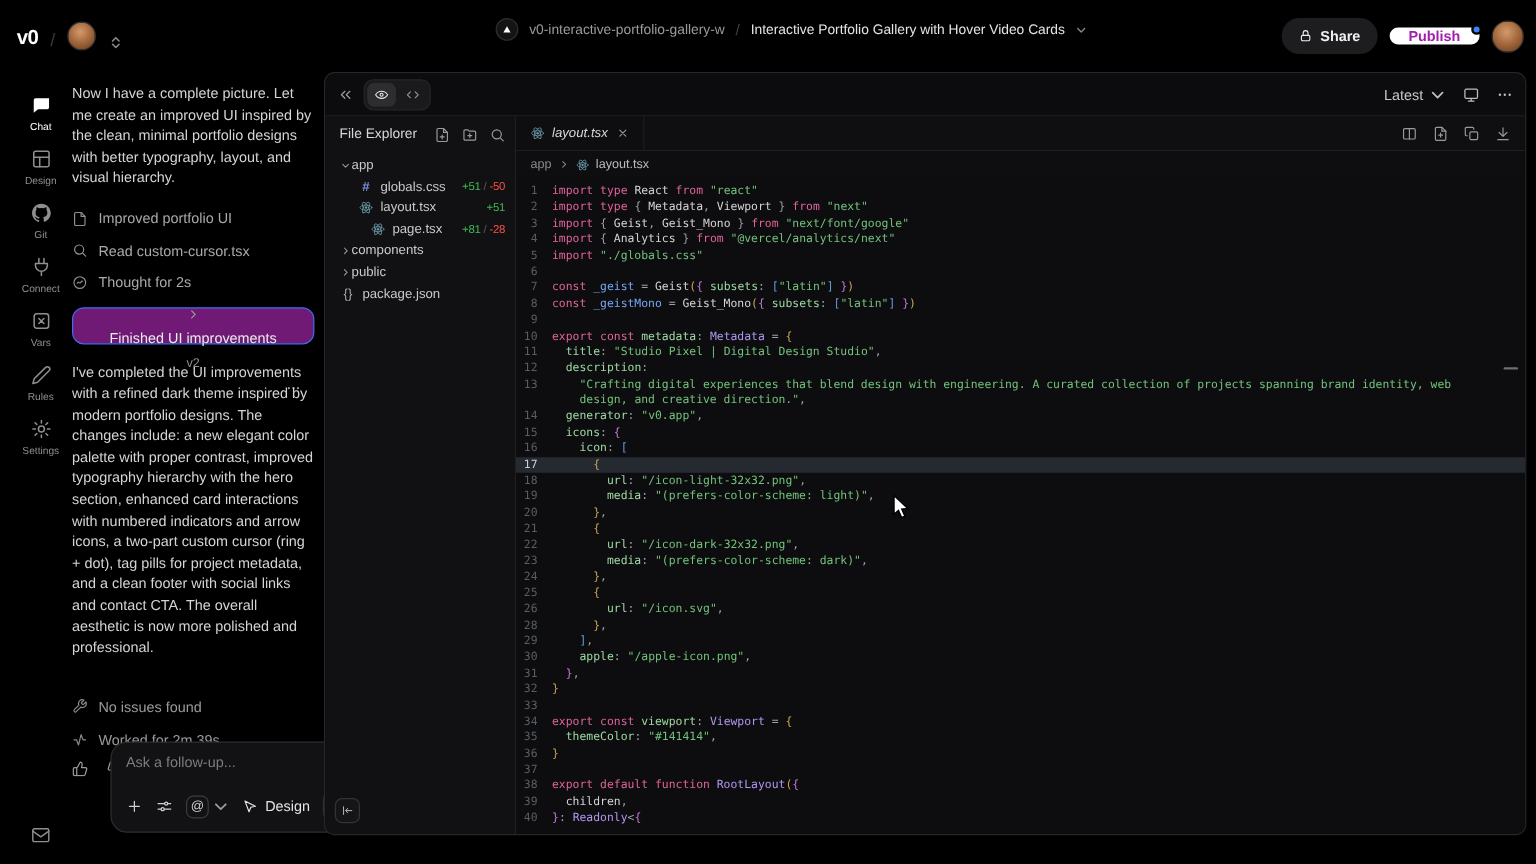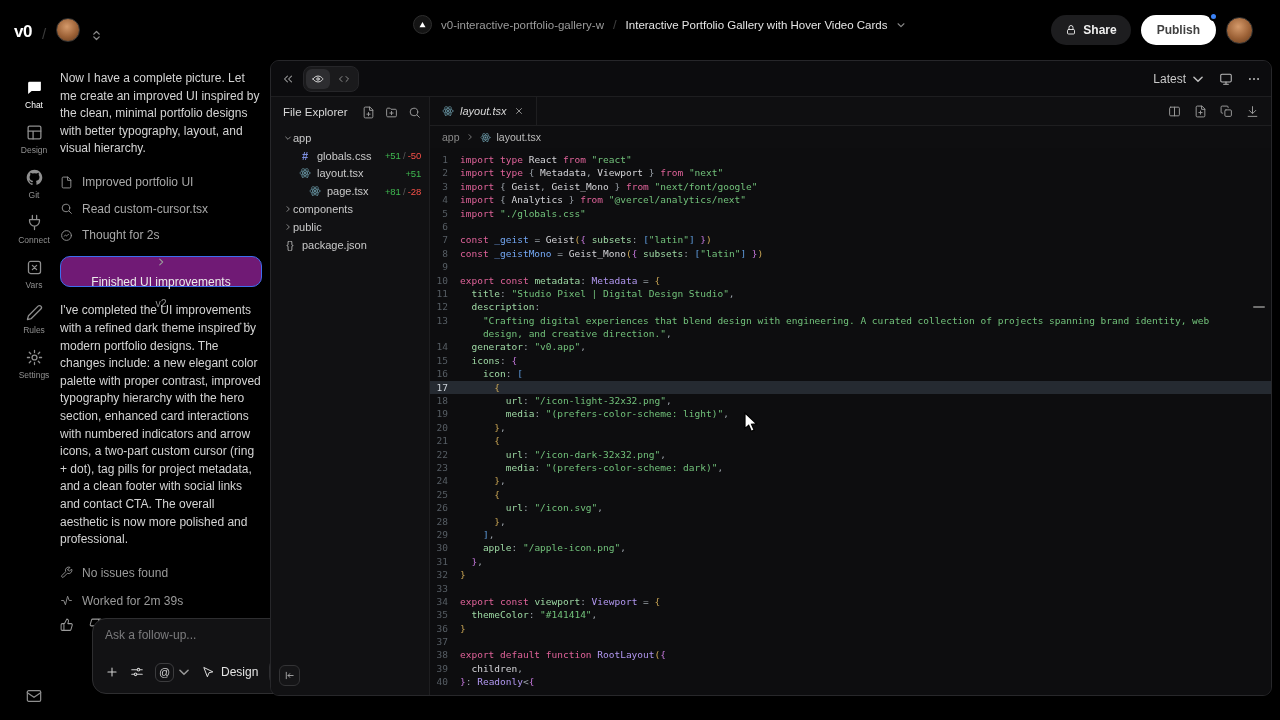--- a/index.html
+++ b/index.html
@@ -16,24 +16,24 @@
   .logo{font-weight:bold;font-size:17px;color:#fff;letter-spacing:-0.5px;}
   .slash{color:#3a3a3a;font-size:15px;}
   .avatar{width:24px;height:24px;border-radius:50%;background:radial-gradient(circle at 45% 35%, #d59a6b 0%, #9c6136 55%, #5f3a1e 100%);border:1px solid #333;}
   .caret-updown{color:#8a8a8a;font-size:13px;}
   .tb-center{position:absolute;left:413px;top:0;height:49px;display:flex;align-items:center;gap:9px;font-size:11.5px;}
   .vercel-badge{width:19px;height:19px;border-radius:50%;background:#141414;border:1px solid #2e2e2e;display:flex;align-items:center;justify-content:center;color:#fff;font-size:10px;}
   .bc-project{color:#9b9b9b;}
   .bc-sep{color:#3f3f3f;font-size:13px;}
   .bc-chat{color:#e4e4e4;}
   .bc-chevron{color:#8a8a8a;font-size:10px;}
-  .tb-right{margin-left:auto;display:flex;align-items:center;gap:10px;padding-right:27px;}
+  .tb-right{margin-left:auto;display:flex;align-items:center;gap:10px;padding-right:10px;}
   .btn-share{display:flex;align-items:center;gap:6px;background:#1d1d1f;color:#f0f0f0;border:none;
              border-radius:999px;height:30px;padding:0 14px;font-size:12px;font-weight:600;font-family:inherit;}
-  .btn-publish{position:relative;background:#fff;color:#404040;border:none;border-radius:999px;height:30px;
+  .btn-publish{position:relative;background:#fff;color:#a21caf;border:none;border-radius:999px;height:14px;
                padding:0 16px;font-size:12px;font-weight:600;font-family:inherit;}
   .publish-dot{position:absolute;top:-3px;right:-2px;width:9px;height:9px;border-radius:50%;background:#3b82f6;border:2px solid #000;}
   .avatar.lg{width:27px;height:27px;}
 
   
   #rail{position:absolute;left:12px;top:60px;bottom:0;width:44px;display:flex;flex-direction:column;align-items:center;padding-top:12px;}
   .rail-item{display:flex;flex-direction:column;align-items:center;gap:4px;width:44px;padding:7px 0;cursor:pointer;color:#8f8f8f;}
   .rail-item .icn{font-size:17px;}
   .rail-item .rail-label{font-size:8.5px;}
   .rail-item.active{color:#fff;}
@@ -45,21 +45,21 @@
   .chat-p{line-height:17.6px;margin:4px 0 0 0;color:#d4d4d4;}
   #chat-steps{margin-top:11px;}
   .step{display:flex;align-items:center;gap:9px;height:26.5px;color:#a9a9a9;}
   .step .icn{font-size:13px;color:#8f8f8f;}
   .task-card{margin-top:8px;display:flex;align-items:center;gap:8px;height:31px;border:1.5px solid #3d6ef0;
              border-radius:10px;background:#701a75;padding:0 10px;cursor:pointer;flex-direction:column;}
   .task-card .chev{color:#9a9a9a;font-size:10px;}
   .task-card .task-label{color:#ececec;font-size:12px;white-space:nowrap;}
   .task-badge{color:#8f8f8f;font-size:10.5px;}
   .task-more{margin-left:auto;color:#9a9a9a;font-size:13px;}
-  #chat-checks{margin-top:10px;}
+  #chat-checks{margin-top:26px;}
   .check{display:flex;align-items:center;gap:9px;height:28px;color:#9b9b9b;}
   .check .icn{font-size:13px;color:#8a8a8a;}
   #chat-actions{display:flex;align-items:center;gap:15px;margin-top:3px;color:#9a9a9a;}
   #chat-actions .icn{font-size:13.5px;cursor:pointer;}
 
   
   #composer{position:absolute;left:48px;bottom:26px;width:212px;height:76px;background:#121214;
             border:1px solid #2e2e30;border-radius:14px;padding:9px 10px 8px 12px;display:flex;flex-direction:column;}
   #composer textarea{background:transparent;border:none;outline:none;resize:none;color:#d6d6d6;
             font-family:inherit;font-size:12px;width:100%;height:26px;padding:0;}

